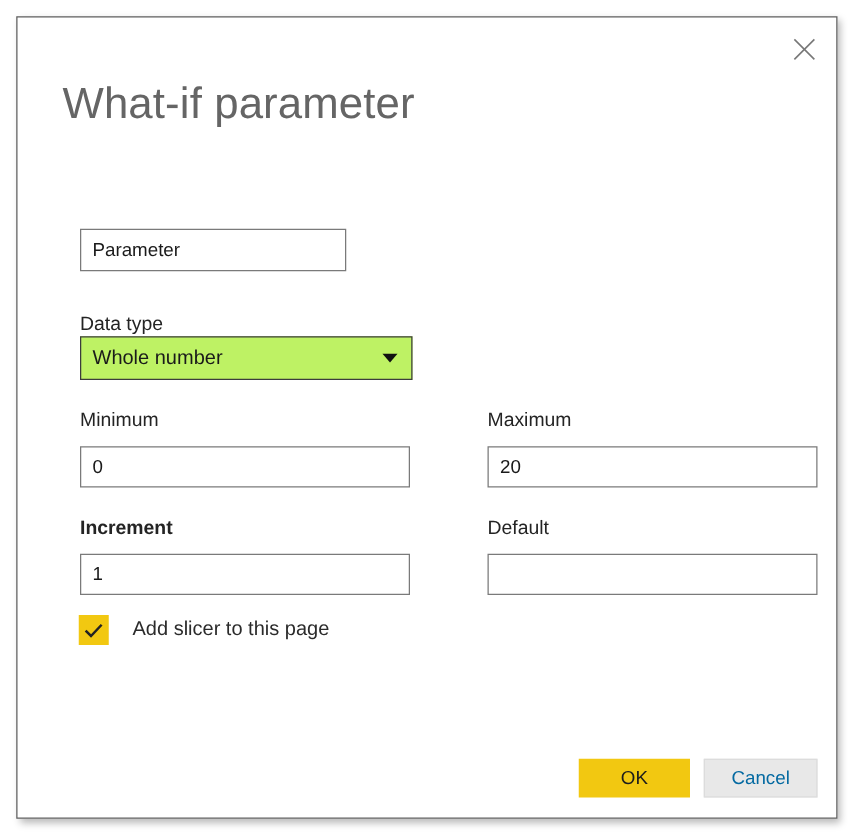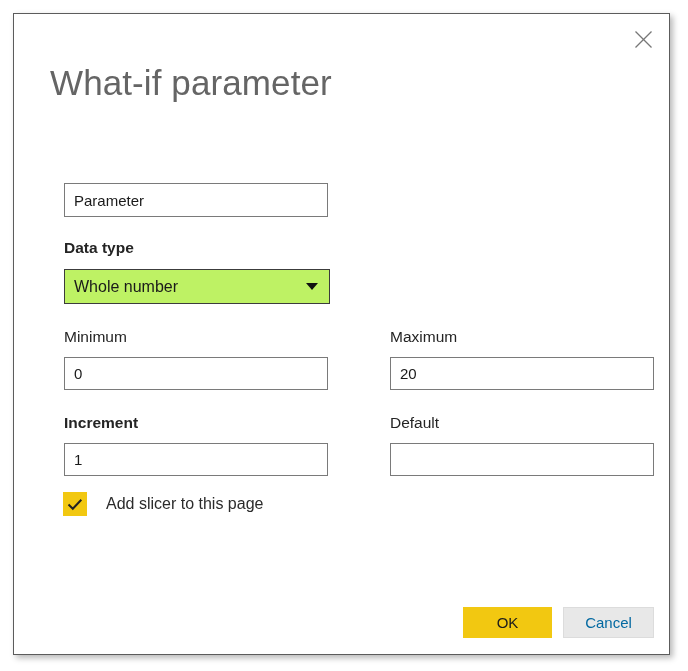--- a/index.html
+++ b/index.html
@@ -92,23 +92,23 @@
     width: 0;
     height: 0;
     border-left: 6px solid transparent;
     border-right: 6px solid transparent;
     border-top: 7px solid #111111;
     margin-right: 2px;
   }
 
   
   #label-name      { left: 54px; top: 139px; margin-top: 27px; }
-  #input-name      { left: 50px; top: 169px; width: 264px; height: 34px; }
-
-  #label-datatype  { left: 50px; top: 224px; font-weight: bold; }
+  #input-name      { left: 50px; top: 169px; width: 213px; height: 34px; }
+
+  #label-datatype  { left: 50px; top: 236px; }
   #select-datatype { left: 50px; top: 255px; width: 266px; height: 35px; }
 
   #label-minimum   { left: 50px; top: 313px; }
   #input-minimum   { left: 50px; top: 343px; width: 264px; height: 33px; }
 
   #label-maximum   { left: 376px; top: 313px; }
   #input-maximum   { left: 376px; top: 343px; width: 264px; height: 33px; }
 
   #label-increment { left: 50px; top: 399px; font-weight: bold; }
   #input-increment { left: 50px; top: 429px; width: 264px; height: 33px; }

